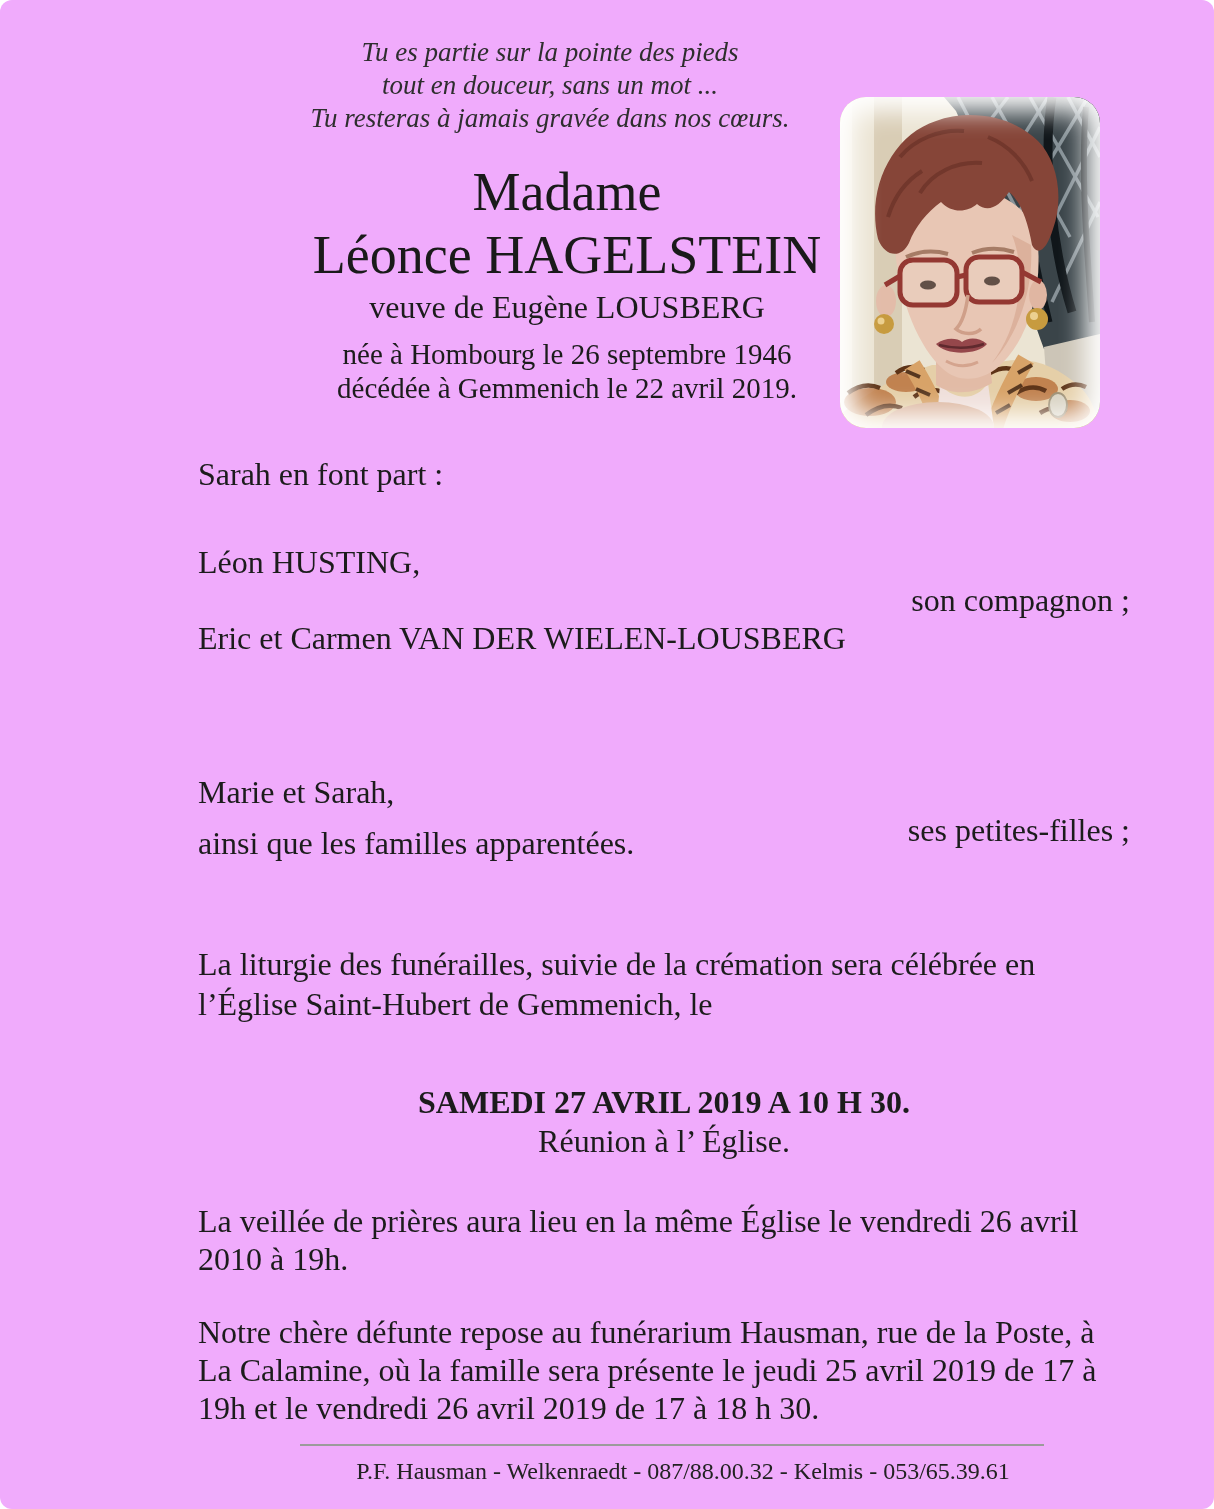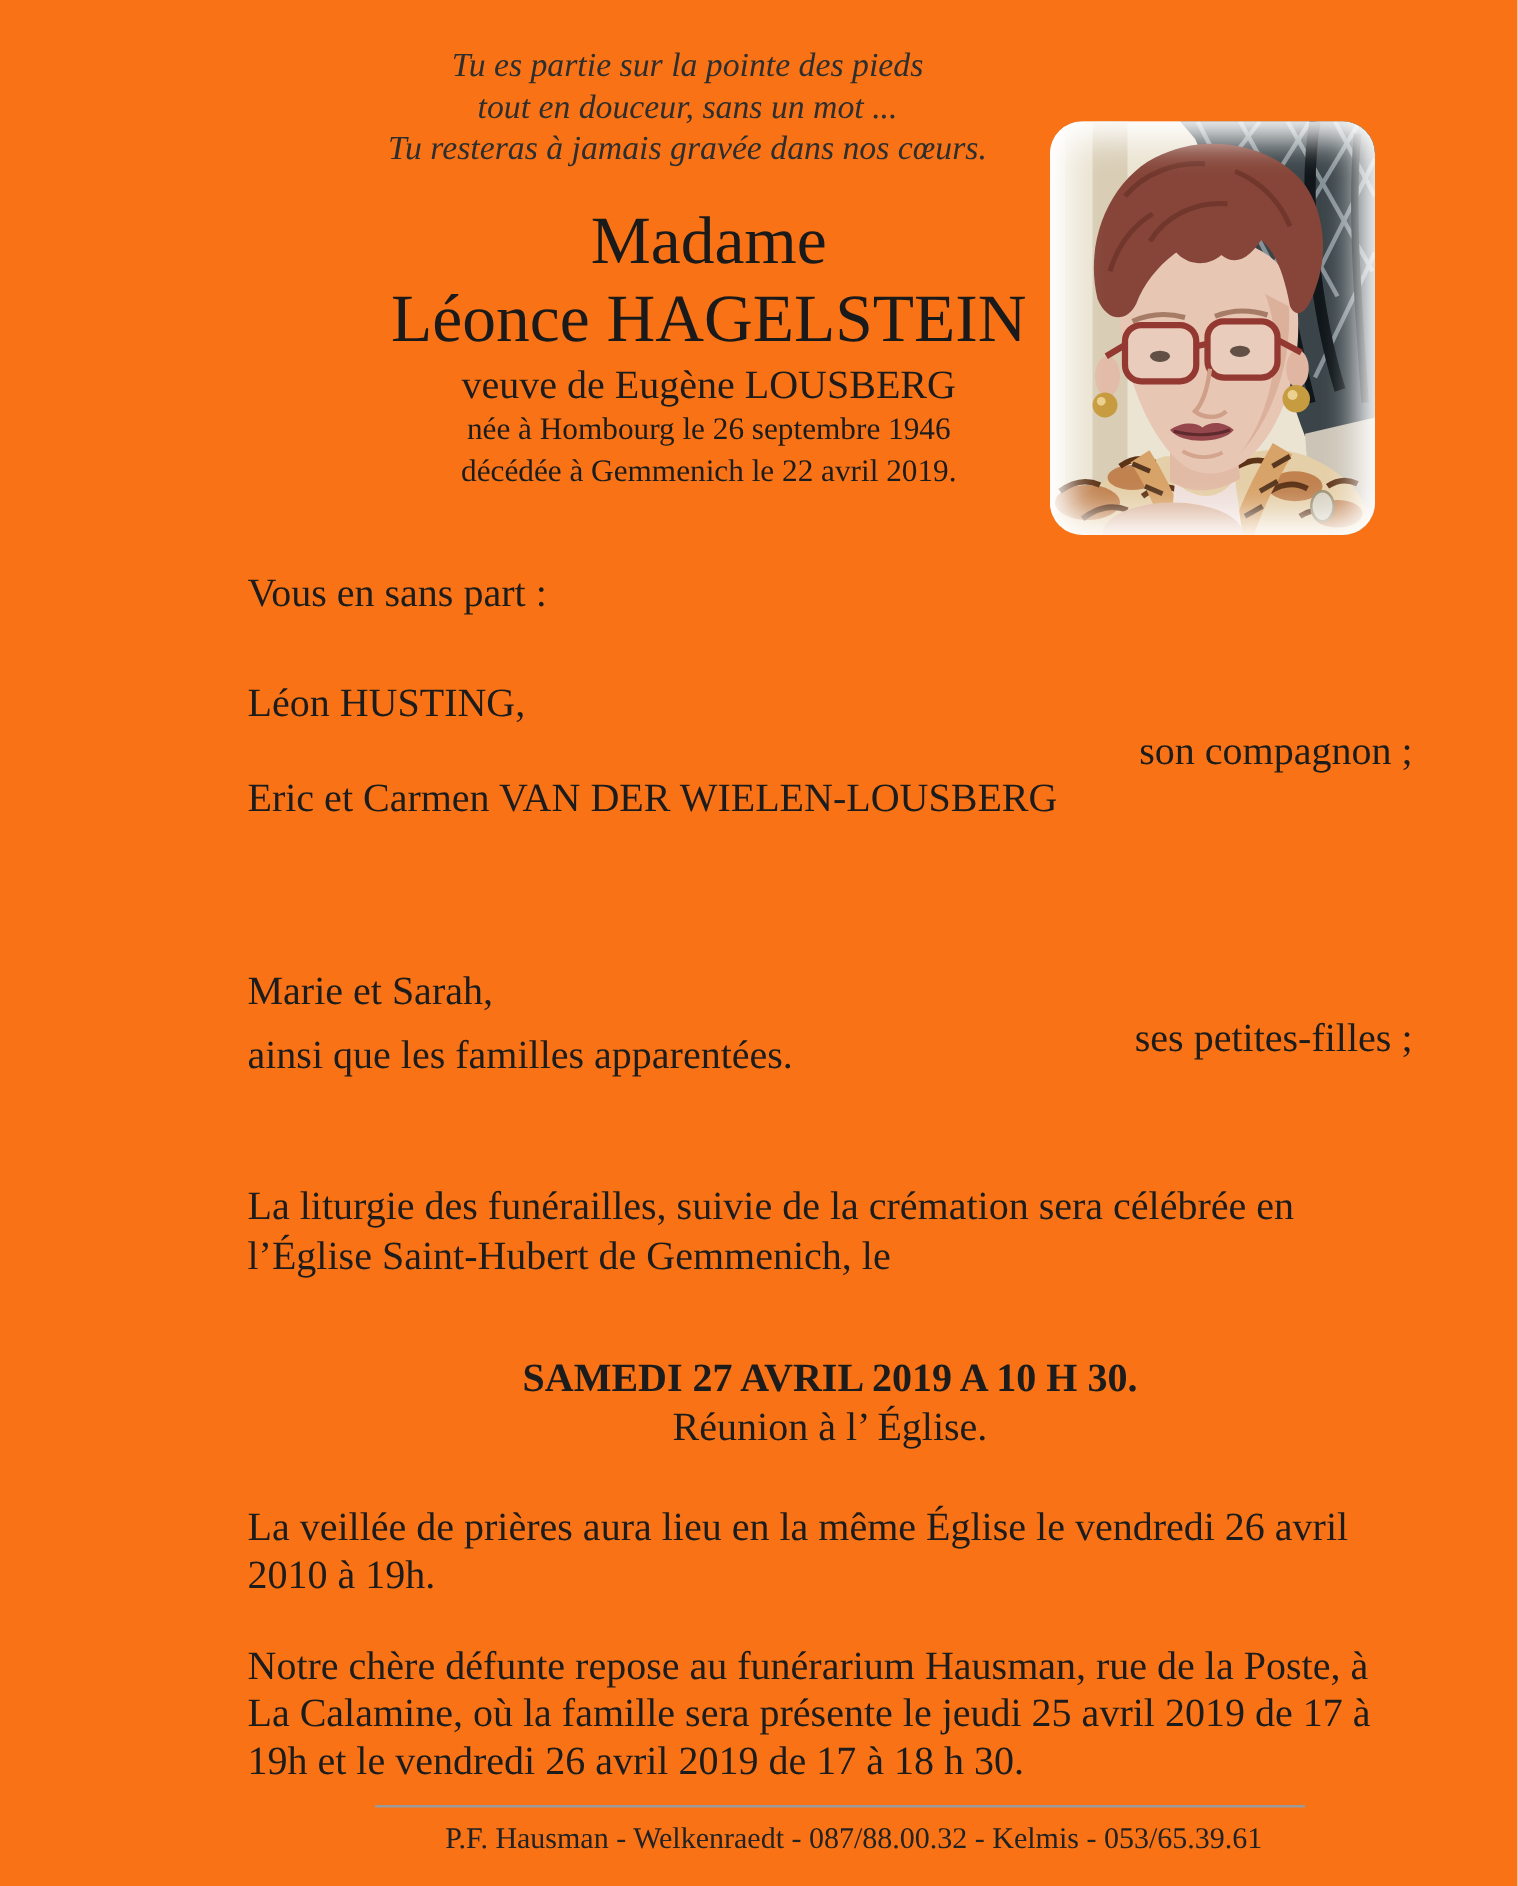--- a/index.html
+++ b/index.html
@@ -4,24 +4,25 @@
 <style>
   html, body {
     margin: 0;
     padding: 0;
     background: #ffffff;
   }
   .page {
     position: relative;
     width: 1214px;
     height: 1509px;
-    background: #f97316;
+    background: #f0abfc;
     font-family: "Liberation Serif", "DejaVu Serif", serif;
     color: #1c1c1c;
     overflow: hidden;
+    border-radius: 12px;
   }
   
   .quote {
     position: absolute;
     left: 0;
     top: 36px;
     width: 1100px;
     text-align: center;
     font-style: italic;
     font-size: 27px;
@@ -39,21 +40,22 @@
   .title-line {
     font-size: 54px;
     line-height: 63px;
     color: #1a1a1a;
   }
   .subtitle {
     font-size: 32px;
     line-height: 40px;
   }
   .dates {
-    font-size: 25px;
+    margin-top: 10px;
+    font-size: 29px;
     line-height: 34px;
   }
   
   .photo {
     position: absolute;
     left: 840px;
     top: 97px;
     width: 260px;
     height: 331px;
     border-radius: 26px;
@@ -242,21 +244,21 @@
       <path d="M96,247 C106,240 117,241 122,245 C128,240 139,240 147,247 C138,258 106,259 96,247 Z" fill="#95474b"></path>
       <path d="M99,248 q24,6 45,-1" stroke="#5f2a2e" stroke-width="2.5" fill="none"></path>
 
       <path d="M106,264 q16,9 32,1" stroke="#d4a48e" stroke-width="3" fill="none"></path>
 
       <ellipse cx="218" cy="308" rx="9" ry="12" fill="#d8d2c2" stroke="#9c8f74" stroke-width="2"></ellipse>
     </svg>
     <div class="vignette"></div>
   </div>
 
-  <div class="bl l-vous">Vous en sans part :</div>
+  <div class="bl l-vous">Sarah en font part :</div>
 
   <div class="bl l-leon">Léon HUSTING,</div>
   <div class="bl l-comp right">son compagnon ;</div>
 
   <div class="bl l-eric">Eric et Carmen VAN DER WIELEN-LOUSBERG</div>
 
   <div class="bl l-marie">Marie et Sarah,</div>
   <div class="bl l-petites right">ses petites-filles ;</div>
 
   <div class="bl l-ainsi">ainsi que les familles apparentées.</div>

